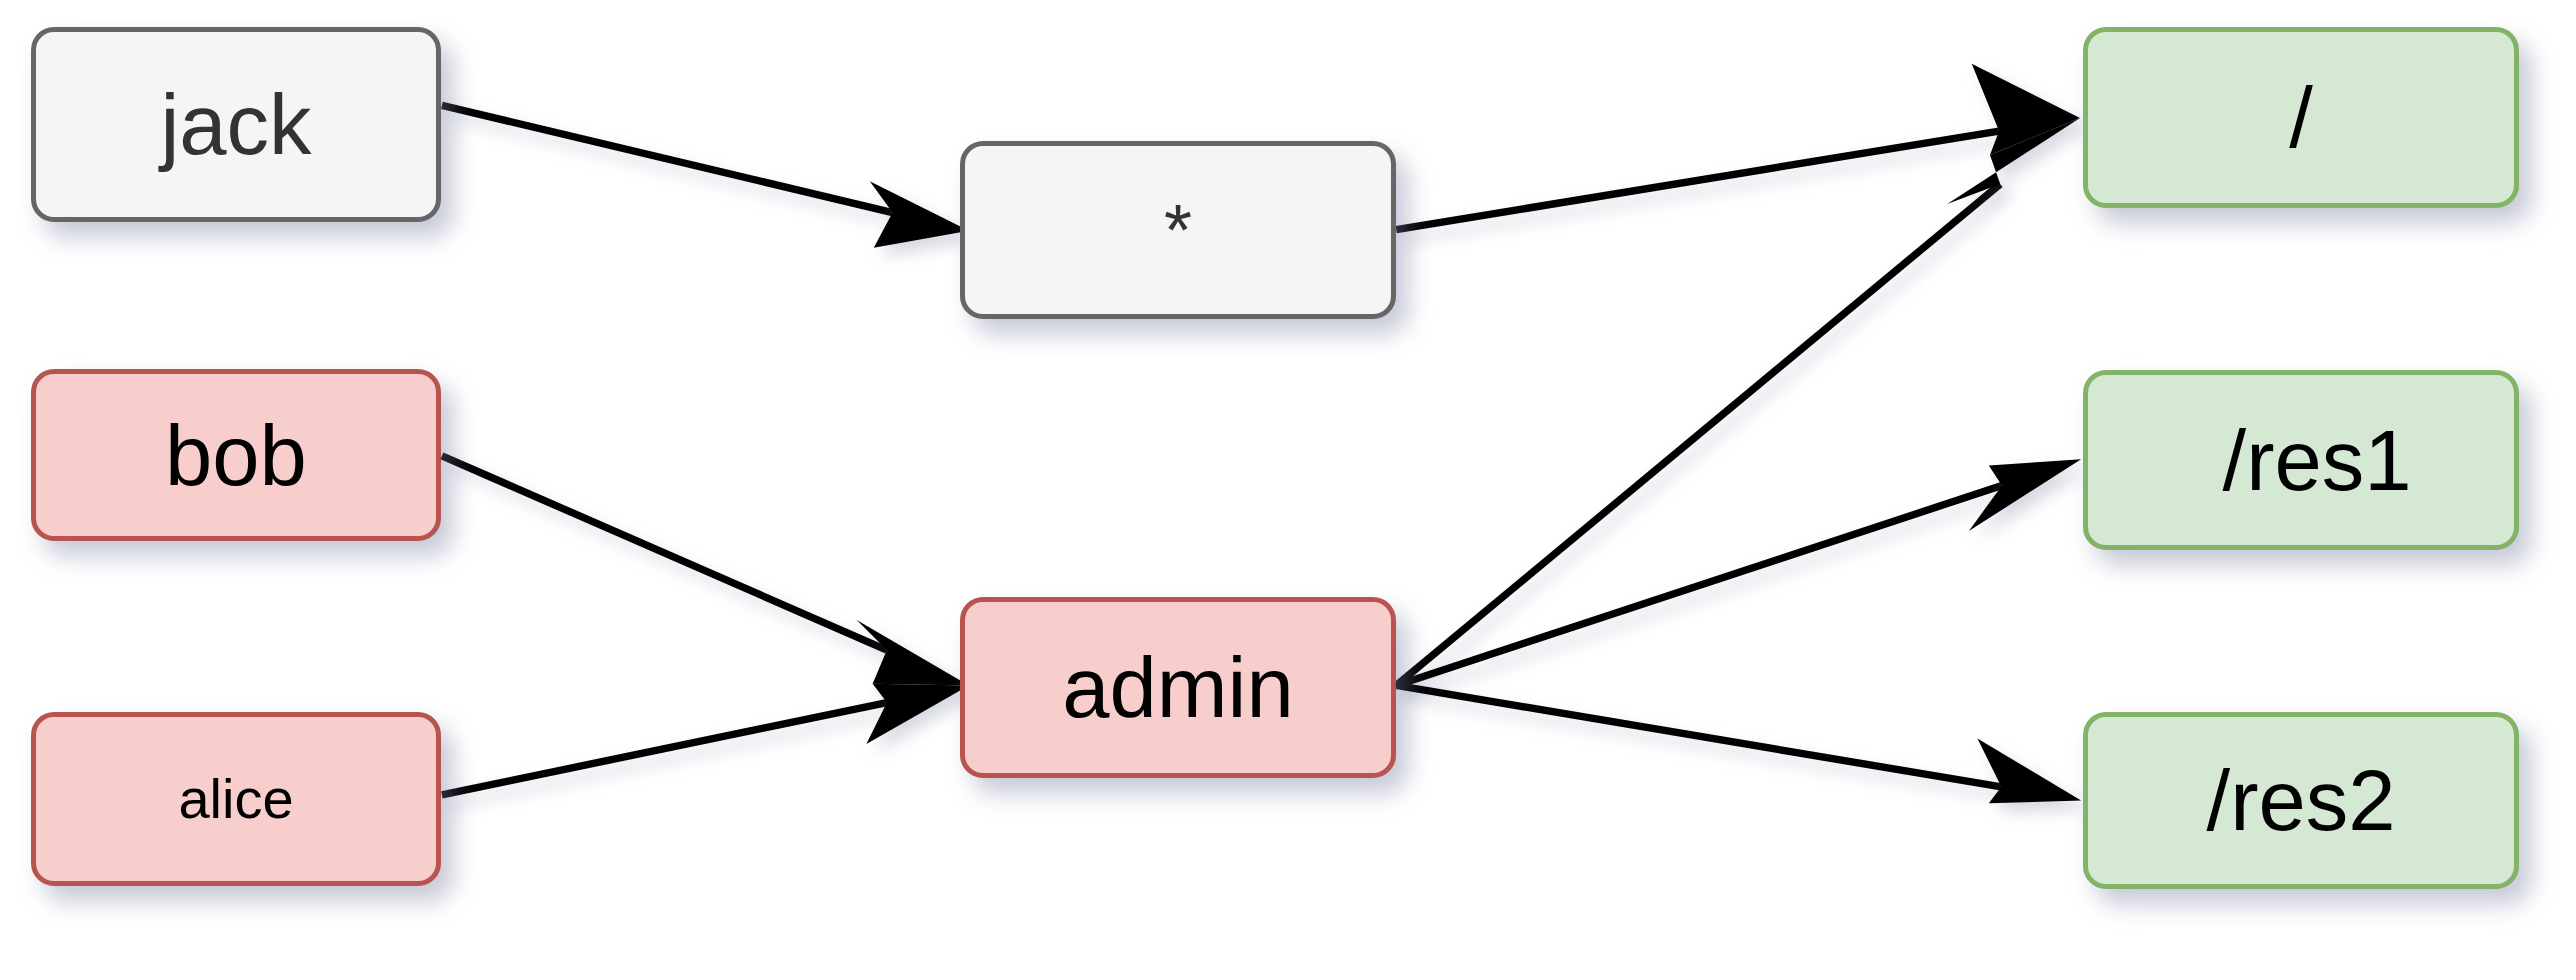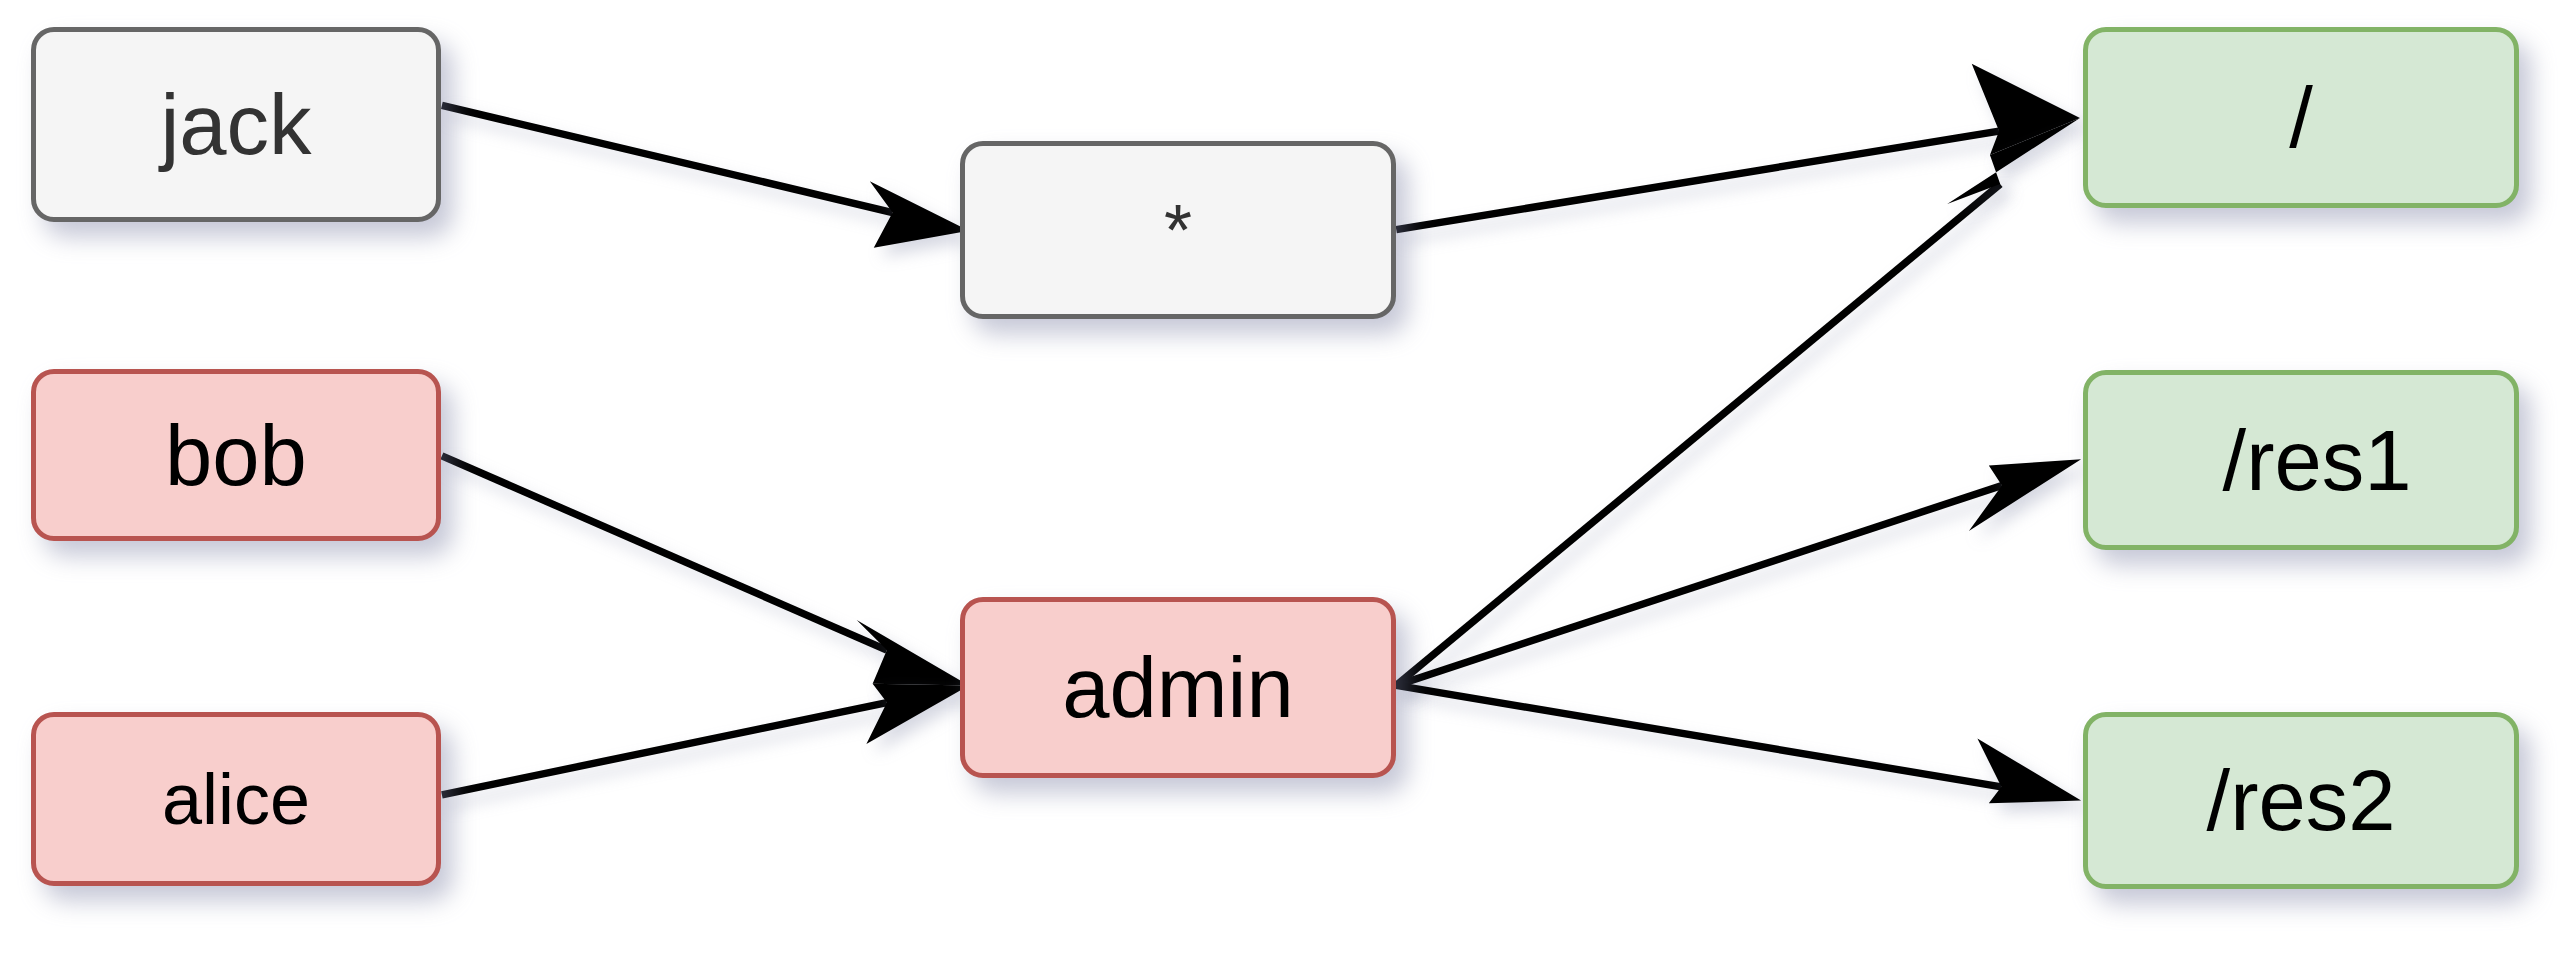--- a/index.html
+++ b/index.html
@@ -63,21 +63,21 @@
   .node.resource-green .node-label { color: #000000; }
 
   
   #node-jack   { left: 31px;   top: 27px;   width: 410px; height: 195px; }
   #node-jack .node-label { font-size: 85px; }
 
   #node-bob    { left: 31px;   top: 369px;  width: 410px; height: 172px; }
   #node-bob .node-label { font-size: 85px; }
 
   #node-alice  { left: 31px;   top: 712px; width: 410px; height: 174px; }
-  #node-alice .node-label { font-size: 72px; }
+  #node-alice .node-label { font-size: 56px; }
 
   #node-star   { left: 960px; top: 141px;  width: 436px; height: 178px; }
   #node-star .node-label { font-size: 72px; line-height: 0.62; }
 
   #node-admin  { left: 960px; top: 597px; width: 436px; height: 181px; }
   #node-admin .node-label { font-size: 85px; }
 
   #node-root   { left: 2083px; top: 27px;   width: 436px; height: 181px; }
   #node-root .node-label { font-size: 85px; }
 

